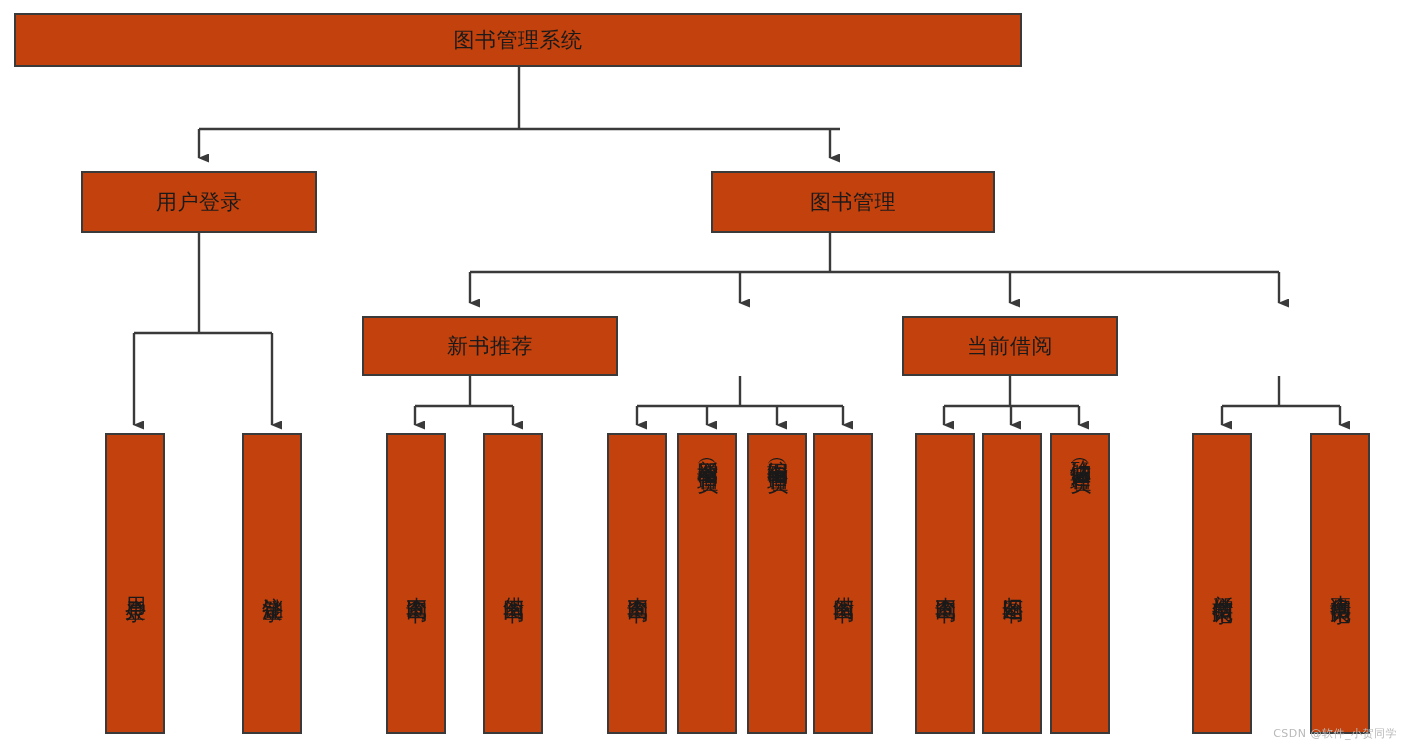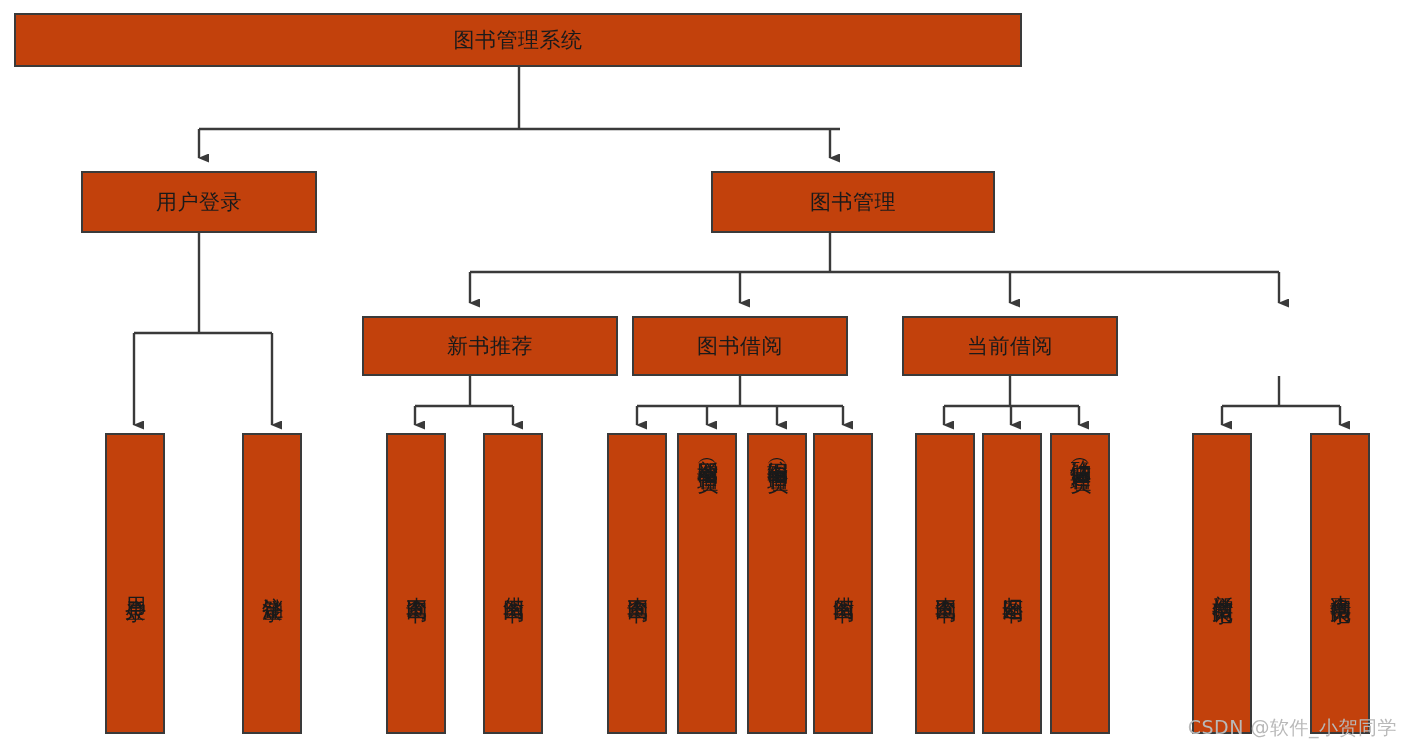--- a/index.html
+++ b/index.html
@@ -62,21 +62,21 @@
     white-space: nowrap;
   }
   .node.v.mid {
     align-items: center;
     padding-top: 0;
   }
   #watermark {
     position: absolute;
     right: 8px;
     bottom: 6px;
-    font-size: 19px;
+    font-size: 11px;
     color: #b9b9b9;
     letter-spacing: 0.5px;
     white-space: nowrap;
     z-index: 3;
     font-family: "DejaVu Sans", "Liberation Sans", sans-serif;
   }
 </style>
 </head>
 <body>
 
@@ -143,23 +143,20 @@
   </div>
 
   <div class="node h" style="left:711px; top:171px; width:284px; height:62px;">
     <span class="lbl">图书管理</span>
   </div>
 
   <div class="node h" style="left:362px; top:316px; width:256px; height:60px;">
     <span class="lbl">新书推荐</span>
   </div>
 
-  <div class="node h" style="left:632px; top:316px; width:216px; height:60px;">
-    <span class="lbl">图书借阅</span>
-  </div>
 
   <div class="node h" style="left:902px; top:316px; width:216px; height:60px;">
     <span class="lbl">当前借阅</span>
   </div>
 
 
   <div class="node v mid" style="left:105px; top:433px; width:60px; height:301px;">
     <span class="lbl">用户登录</span>
   </div>
   <div class="node v mid" style="left:242px; top:433px; width:60px; height:301px;">

